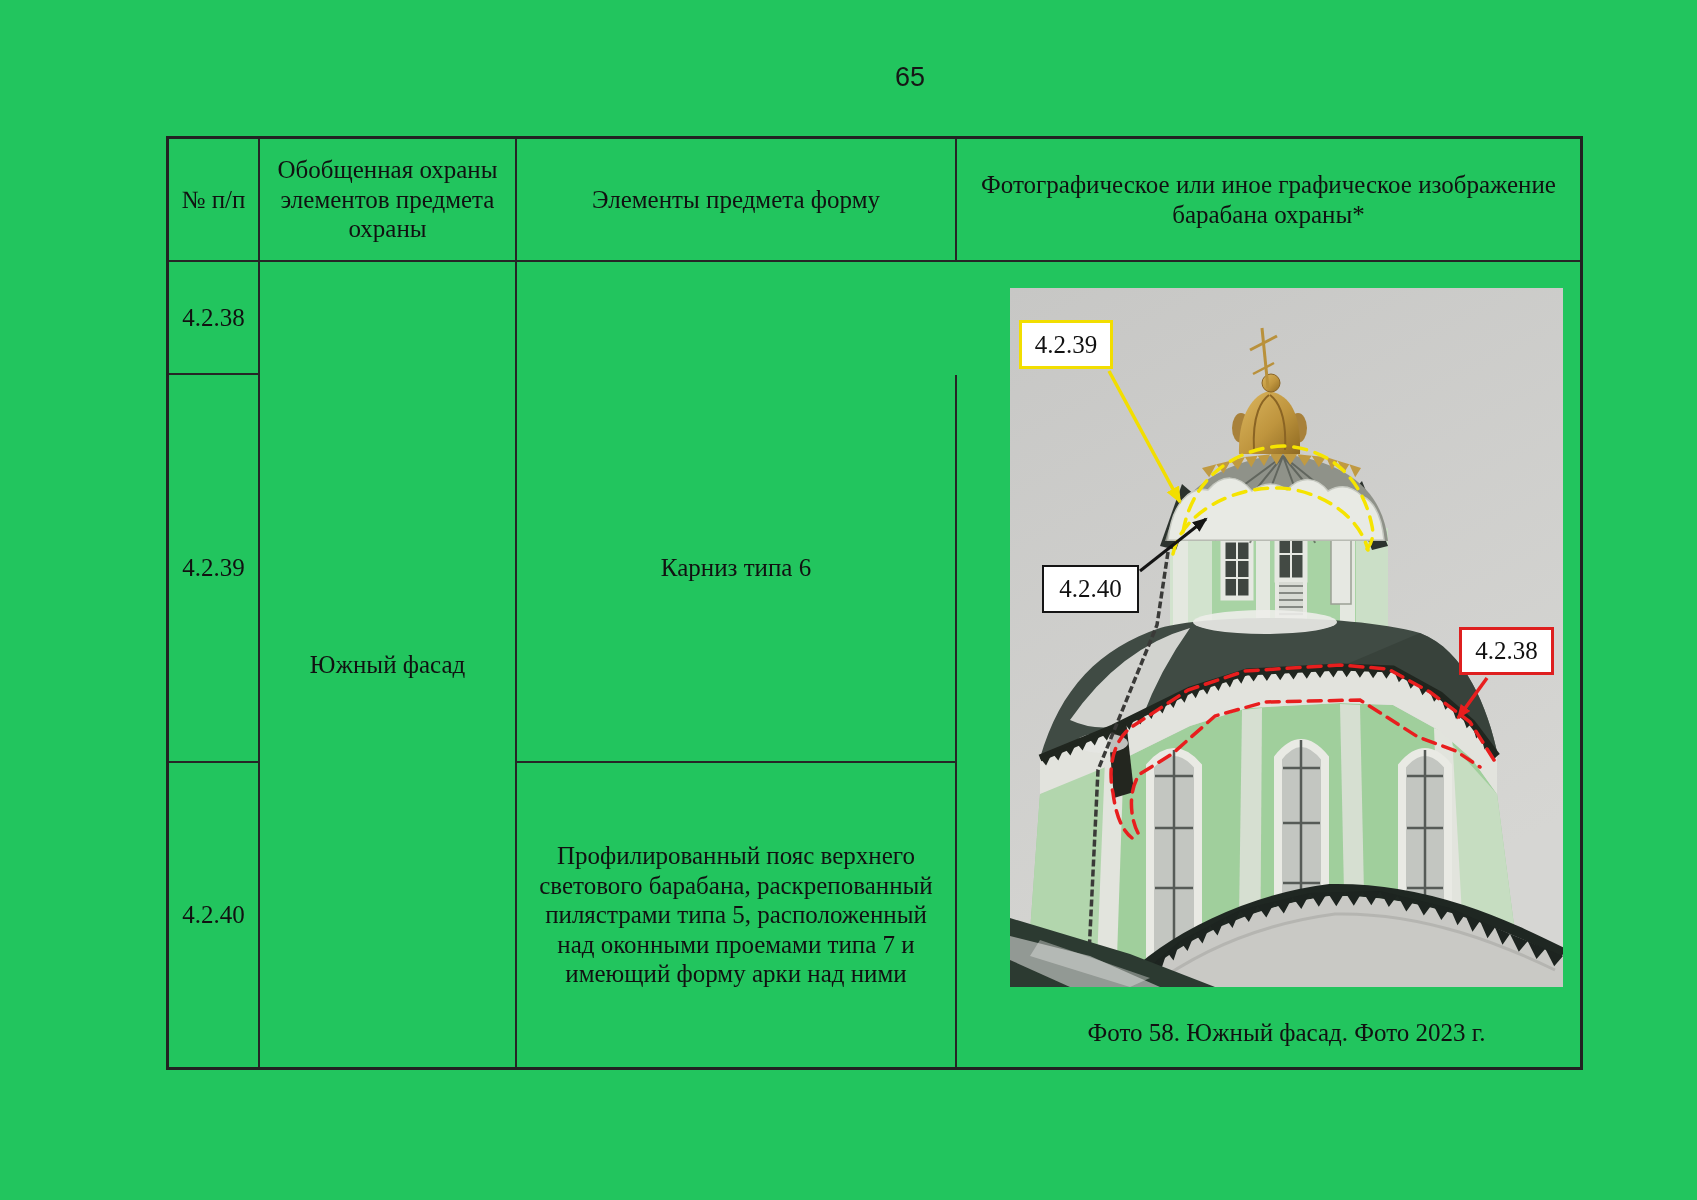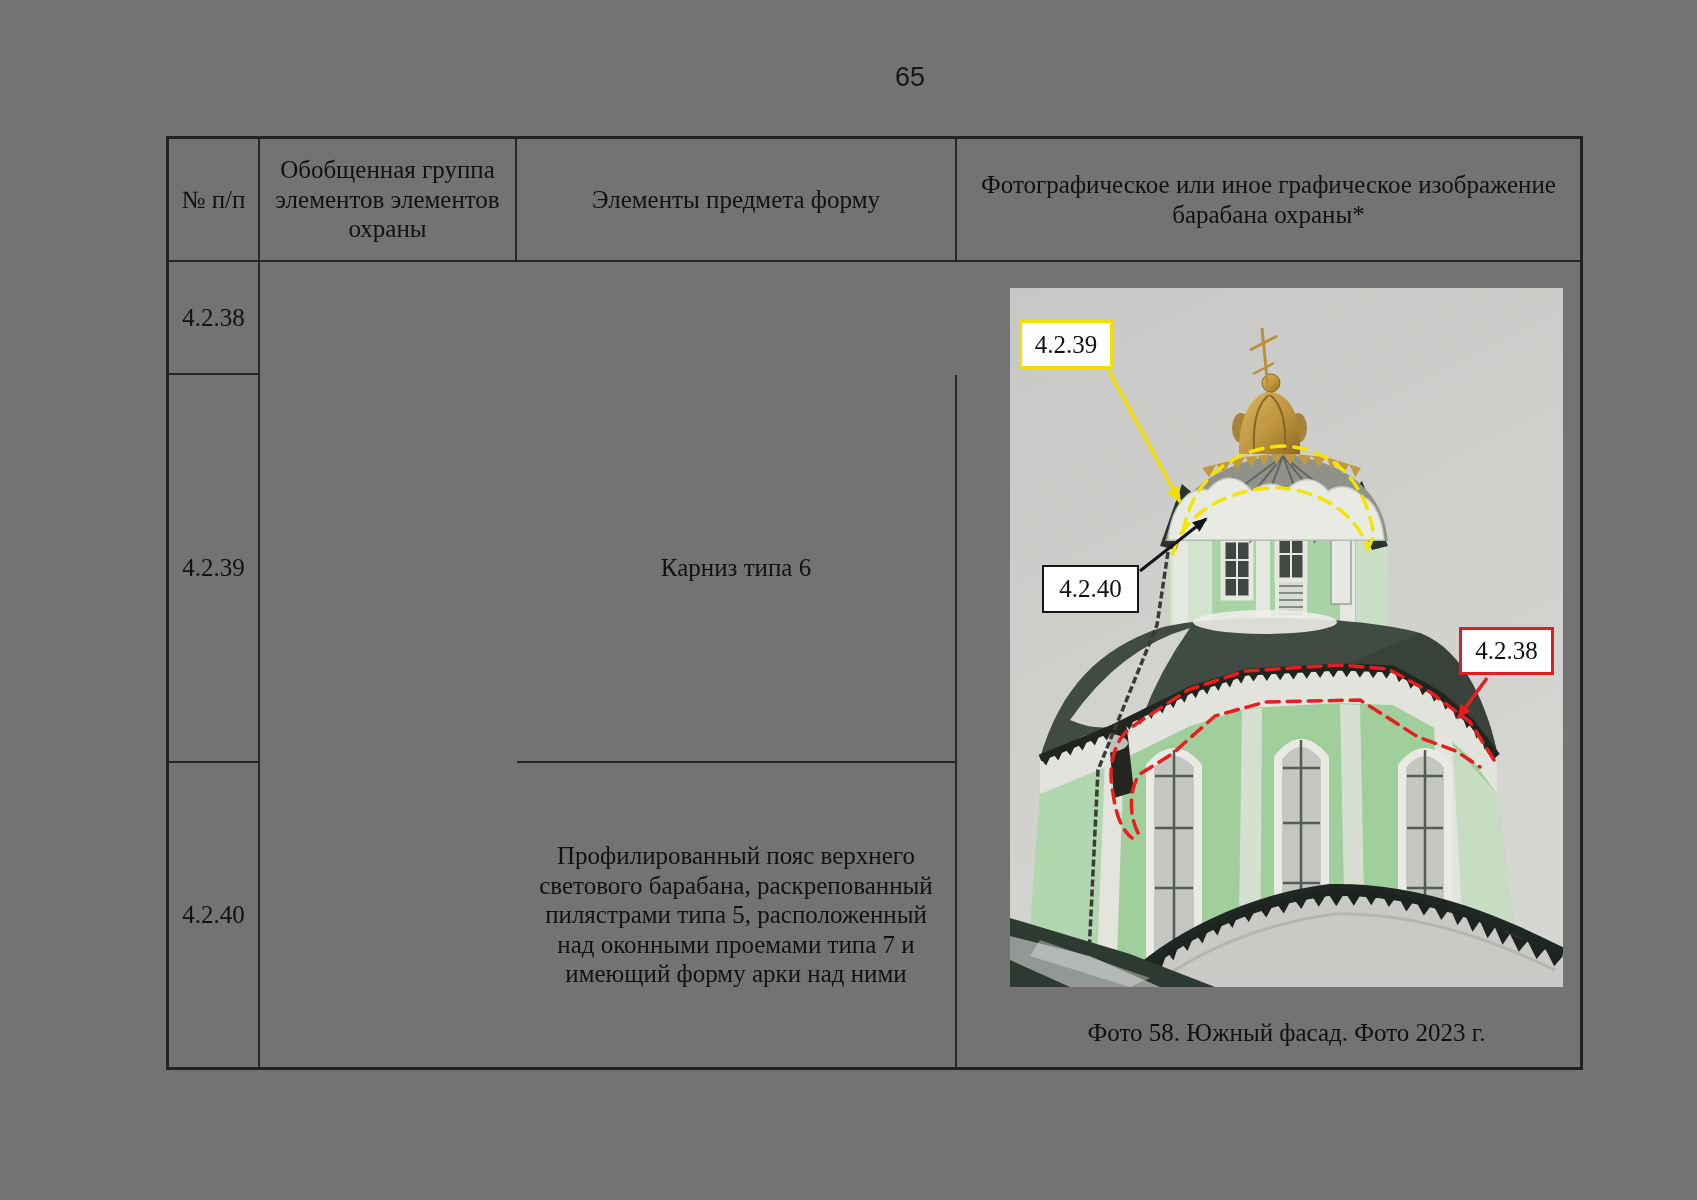--- a/index.html
+++ b/index.html
@@ -1,16 +1,16 @@
 <!DOCTYPE html>
 <html><head>
 <meta charset="utf-8">
 <style>
   html,body{margin:0;padding:0;background:#ffffff;}
-  .page{position:relative;width:1697px;height:1200px;background:#737373;overflow:hidden;
+  .page{position:relative;width:1697px;height:1200px;background:#22c55e;overflow:hidden;
         font-family:"Liberation Serif", serif;color:#111;}
   .page-number{position:absolute;left:880px;top:62px;width:60px;text-align:center;
         font-family:"Liberation Sans", sans-serif;font-size:27px;color:#161616;}
   
   .doc-table{position:absolute;left:166px;top:136px;display:grid;
         grid-template-columns:91px 257px 440px 623px;
         grid-template-rows:123px 113px 388px 304px;
         border:3px solid #222;}
   .cell{border-right:2px solid #262626;border-bottom:2px solid #262626;
         display:flex;align-items:center;justify-content:center;text-align:center;
@@ -34,30 +34,31 @@
 </head>
 <body>
 
 <div class="page">
 
   <div class="page-number">65</div>
 
   <div class="doc-table">
 
     <div class="cell">№ п/п</div>
-    <div class="cell">Обобщенная группа элементов элементов охраны</div>
+    <div class="cell">Обобщенная охраны элементов предмета охраны</div>
     <div class="cell">Элементы предмета форму</div>
     <div class="cell no-r hdr4">
         <span>Фотографическое или иное графическое изображение барабана охраны*</span>
       </div>
 
     <div class="cell" style="grid-column:1;grid-row:2">4.2.38</div>
     <div class="cell" style="grid-column:1;grid-row:3">4.2.39</div>
     <div class="cell no-b" style="grid-column:1;grid-row:4">4.2.40</div>
 
+    <div class="cell group-cell no-b">Южный фасад</div>
 
     <div class="cell" style="grid-column:3;grid-row:3">Карниз типа 6</div>
     <div class="cell no-b" style="grid-column:3;grid-row:4">Профилированный пояс верхнего светового барабана, раскрепованный пилястрами типа 5, расположенный над оконными проемами типа 7 и имеющий форму арки над ними</div>
 
     <div class="cell photo-cell no-r no-b">
       <div class="photo-wrap">
         <svg width="553" height="699" viewBox="0 0 553 699">
           <defs>
             <linearGradient id="skyg" x1="0" y1="0" x2="0.4" y2="1">
               <stop offset="0" stop-color="#c7c7c5"></stop>

